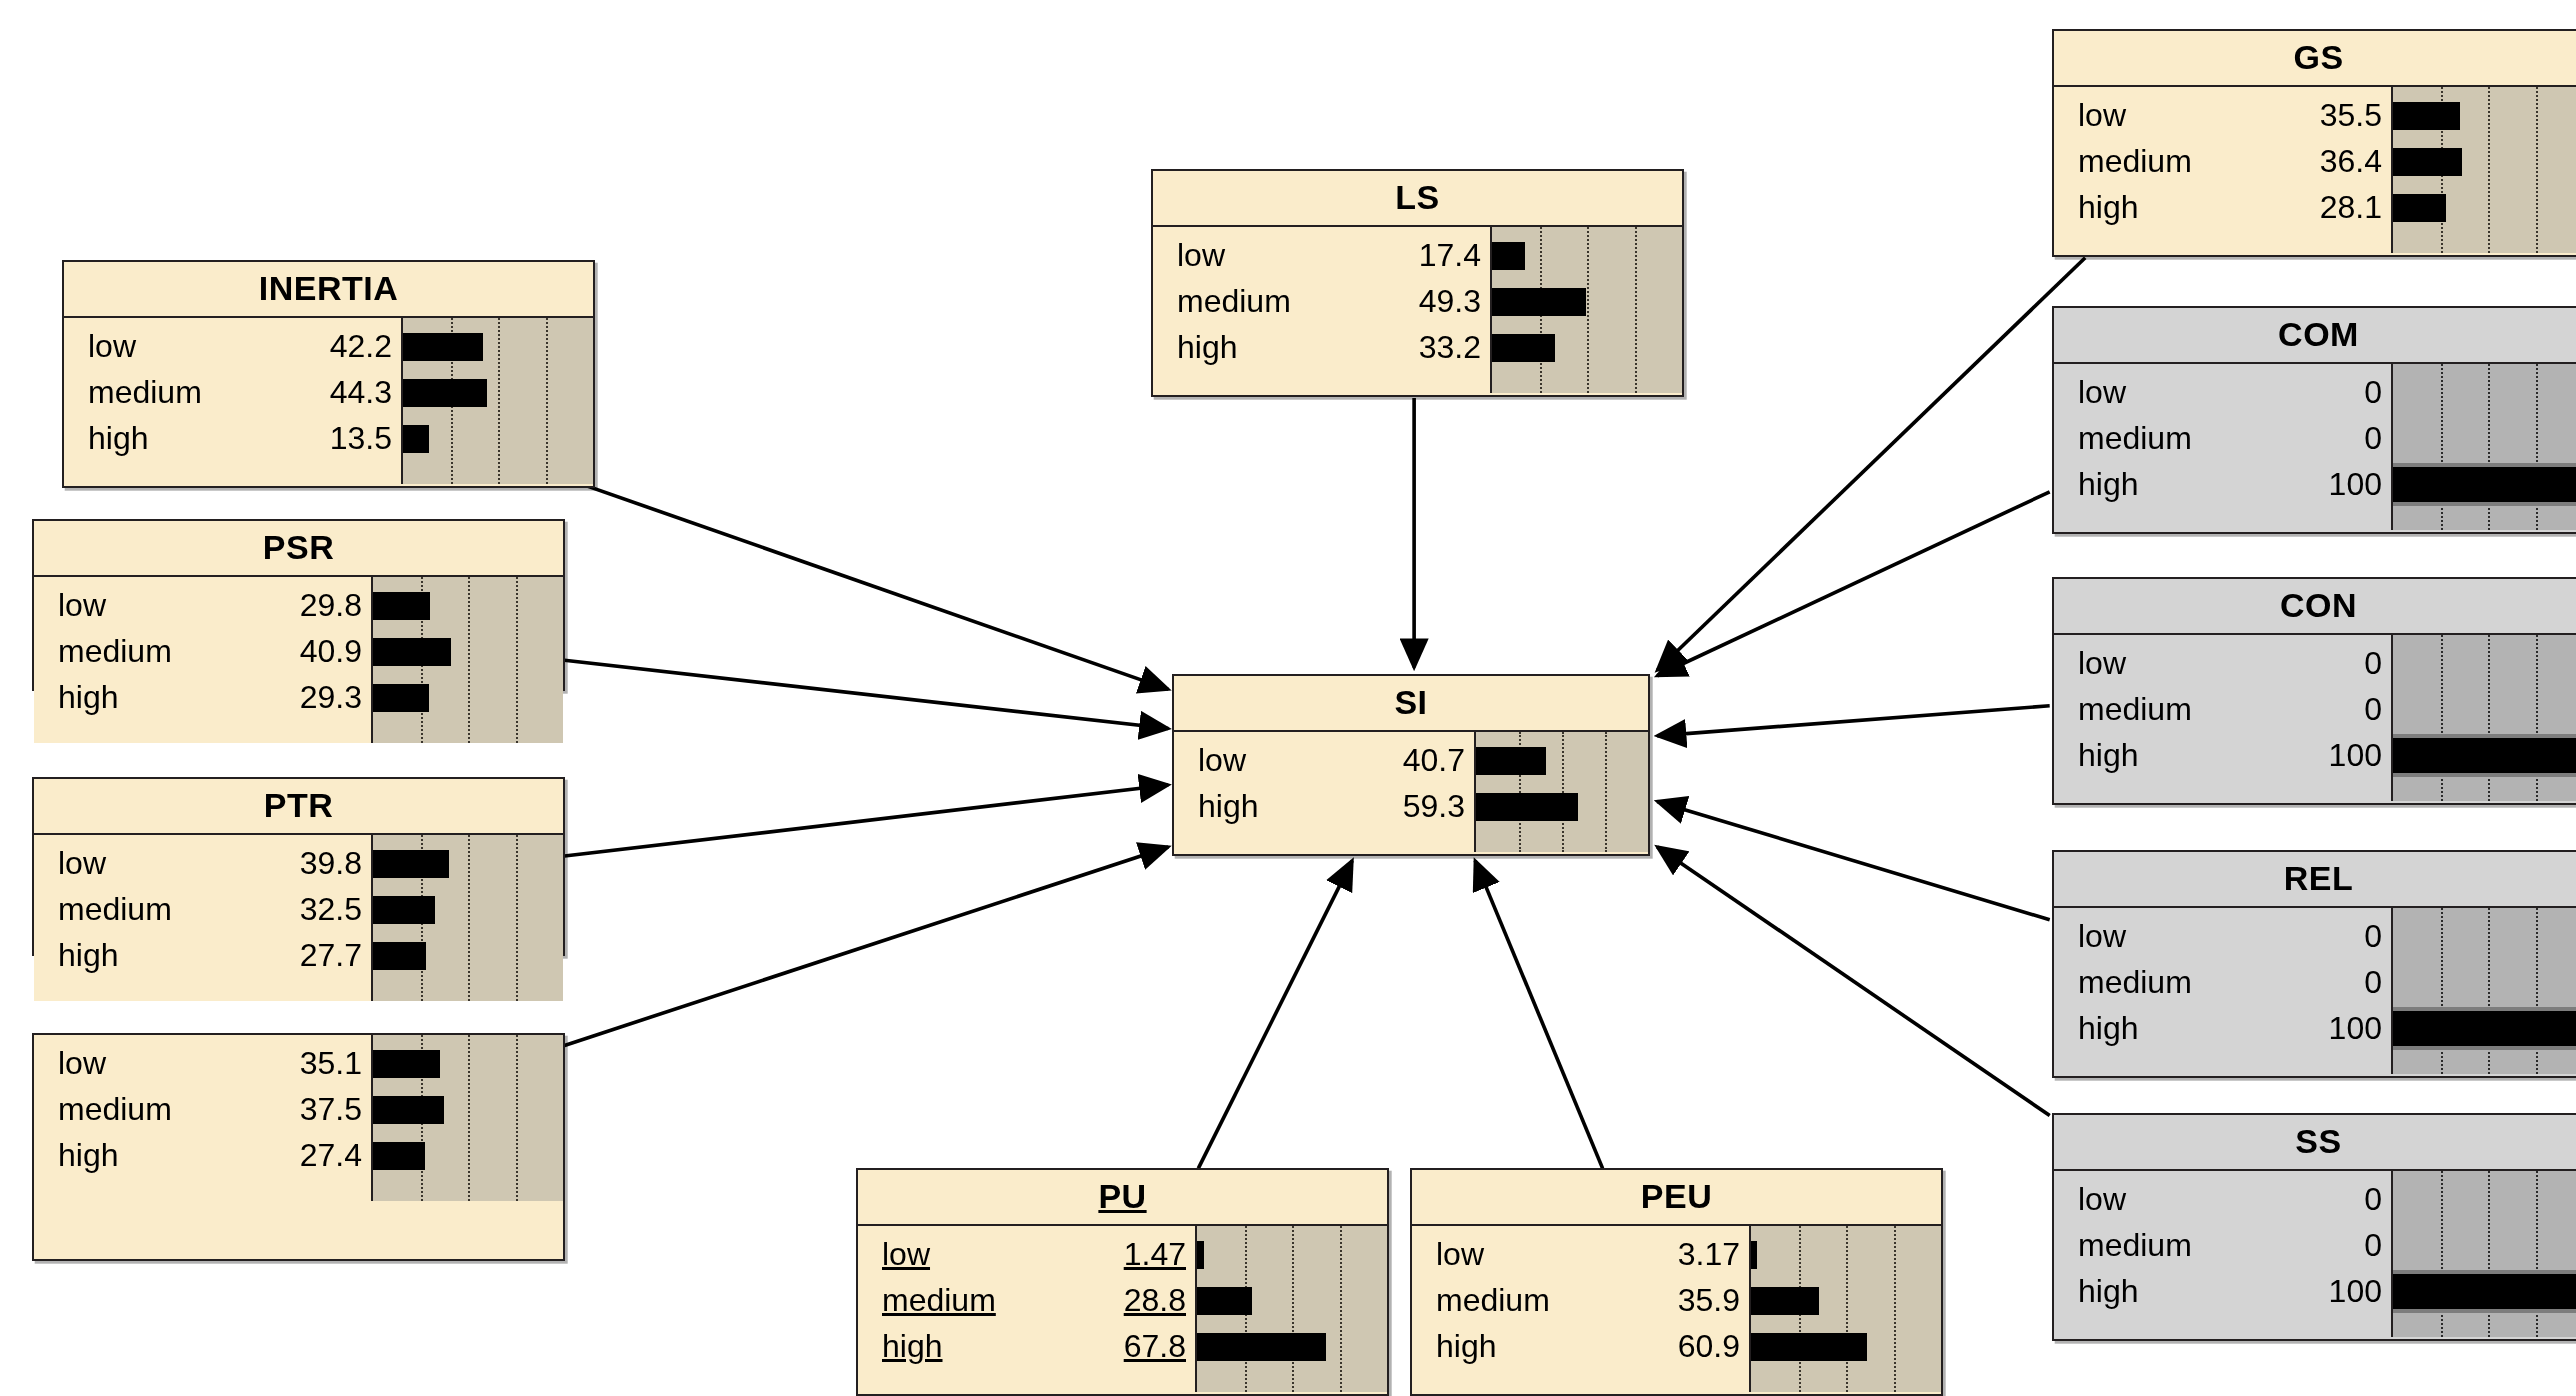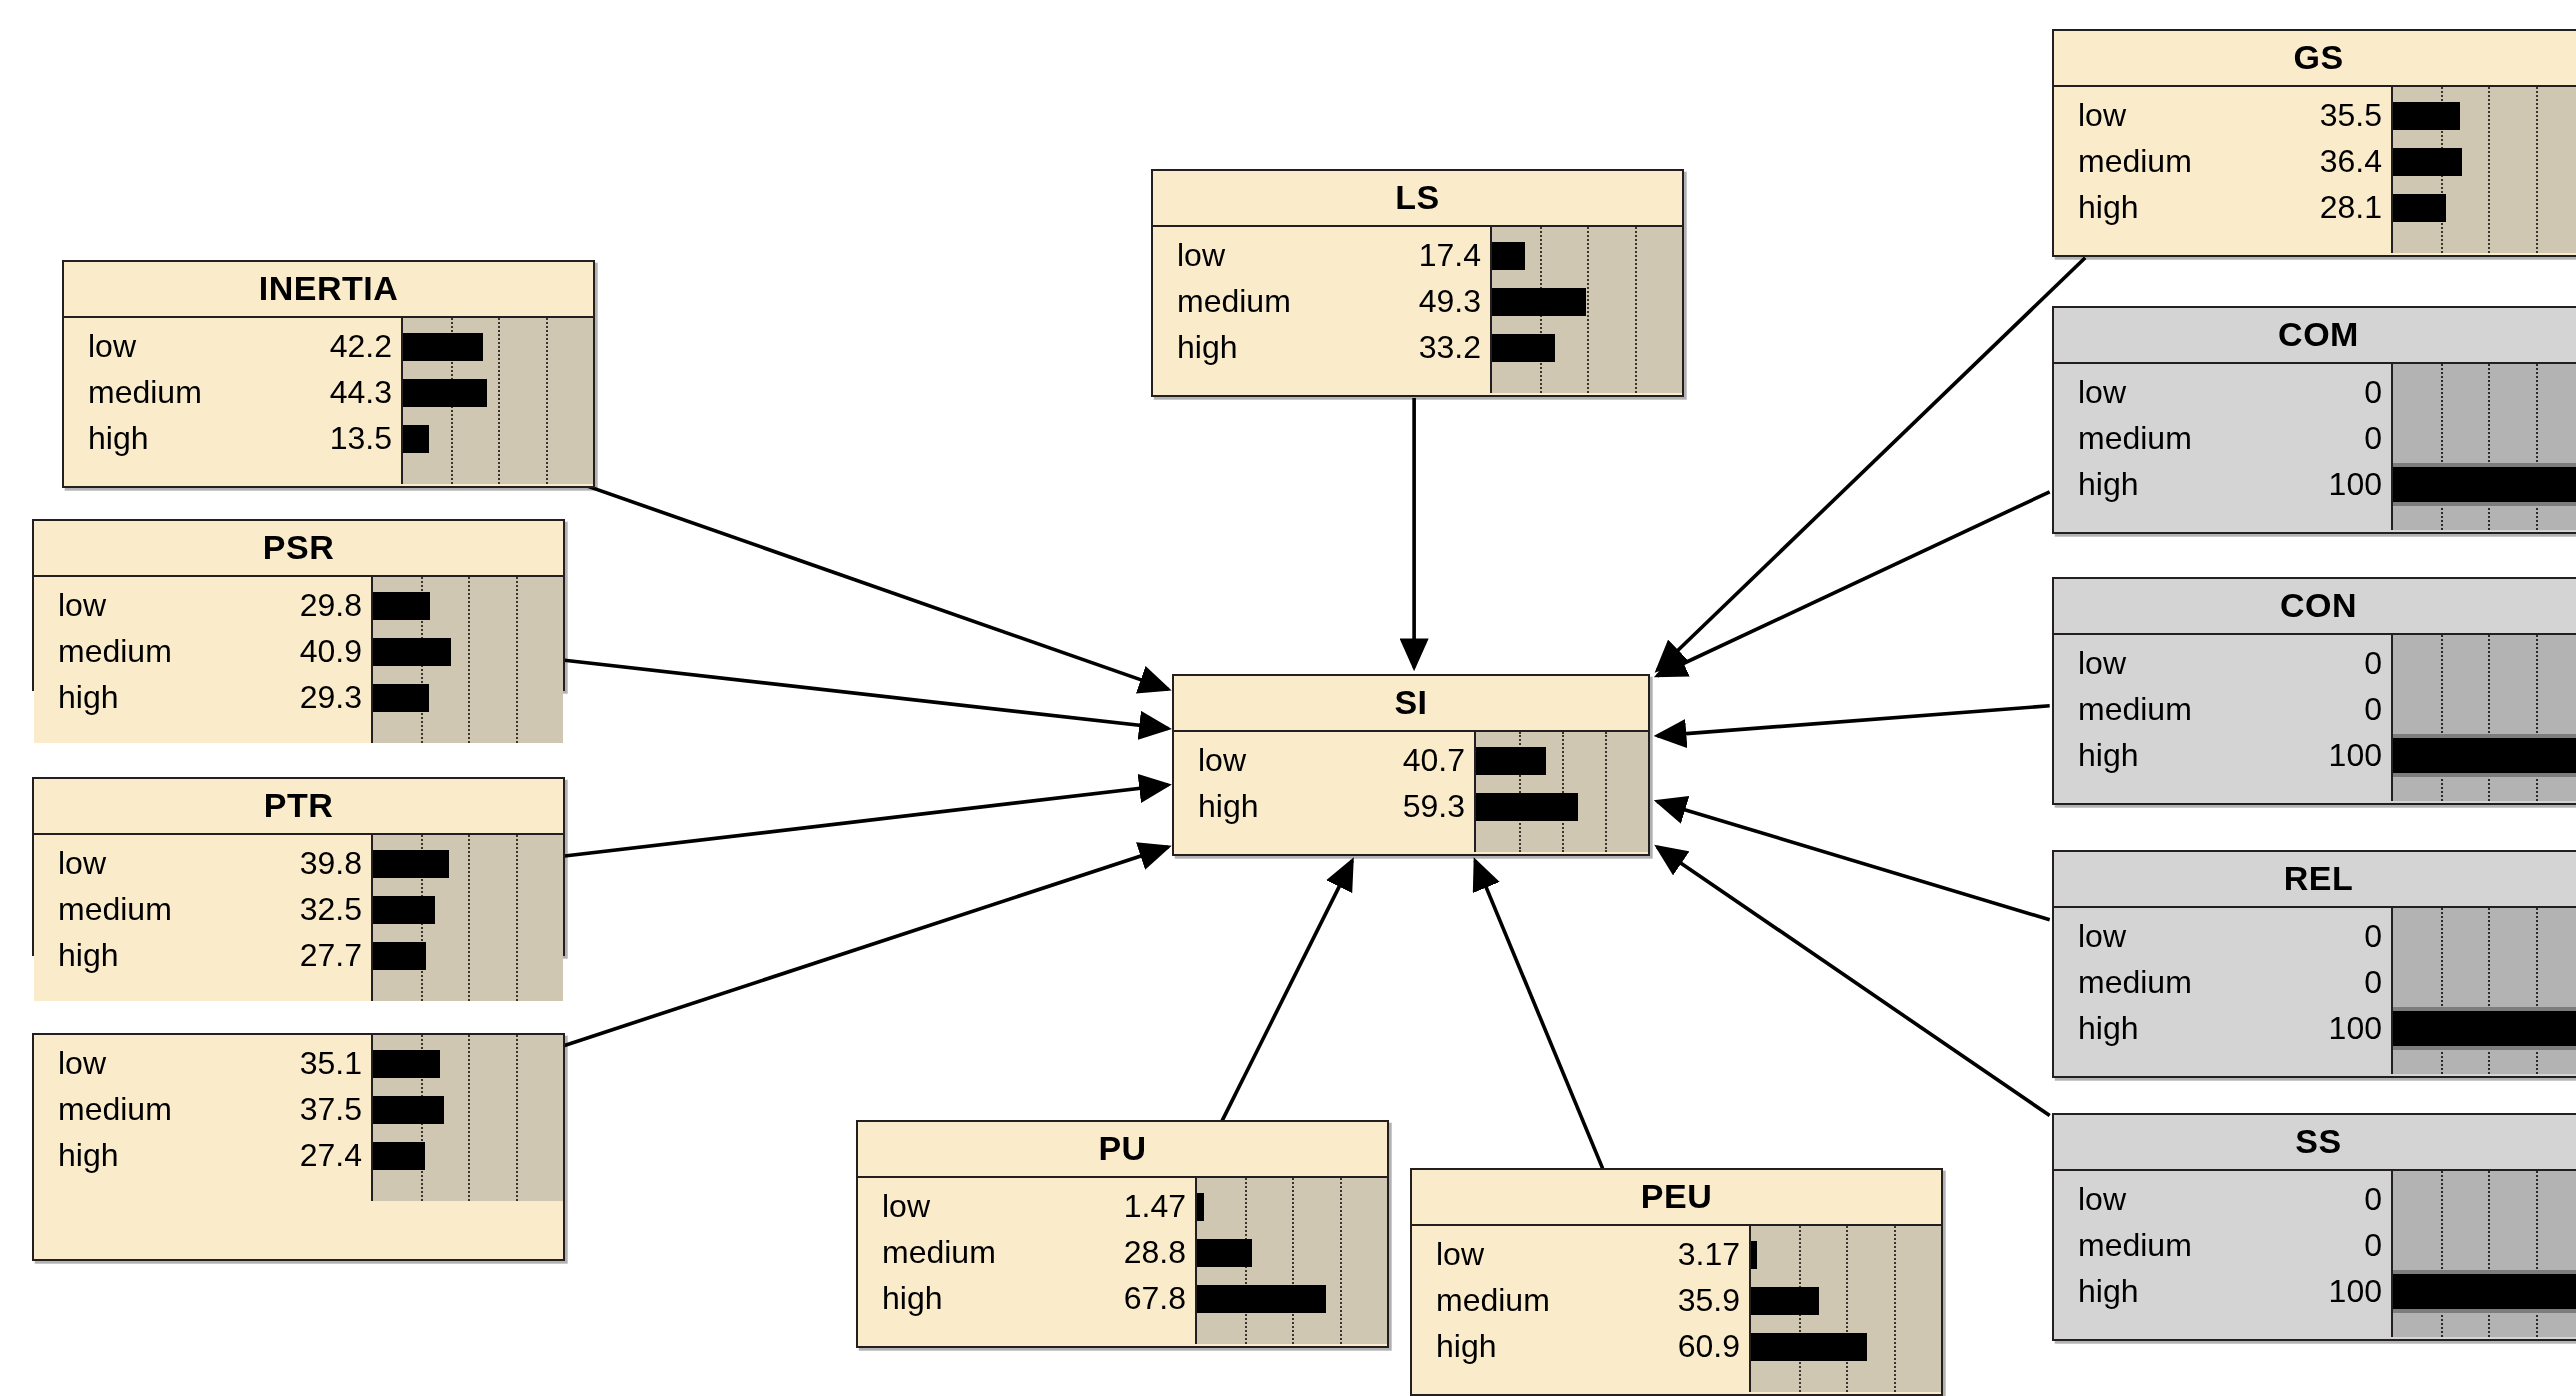--- a/index.html
+++ b/index.html
@@ -328,21 +328,21 @@
             <div class="grid-line" style="left: 75%;"></div>
             <div class="bar-row">
               <div class="bar" style="width: 40.7%;"></div>
             </div>
             <div class="bar-row">
               <div class="bar" style="width: 59.3%;"></div>
             </div>
           </div>
         </div>
       </div>
-      <div class="node" style="left: 856px; top: 1120px; width: 533px; height: 228px;">
+      <div class="node" style="left: 856px; top: 1168px; width: 533px; height: 228px; text-decoration: underline;">
         <div class="node-title">PU</div>
         <div class="node-body" style="height: 166px;">
           <div class="labels-col" style="width: 337px;">
             <div class="row-label">
               <span class="state">low</span>
               <span class="value">1.47</span>
             </div>
             <div class="row-label">
               <span class="state">medium</span>
               <span class="value">28.8</span>

